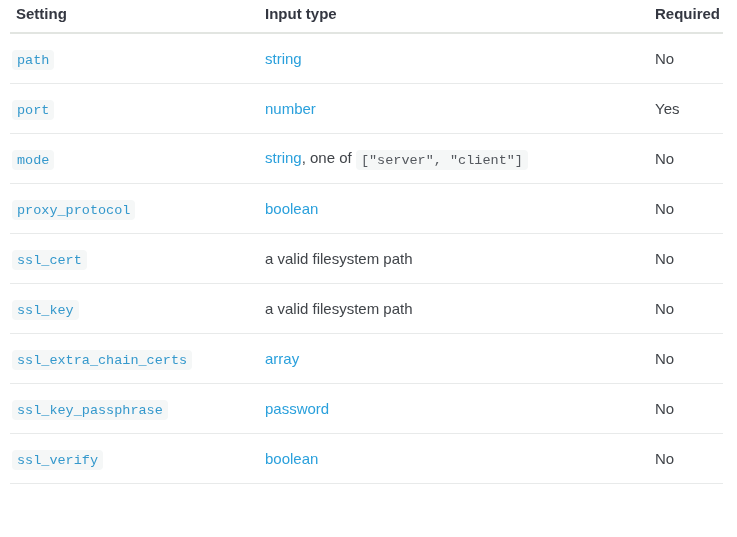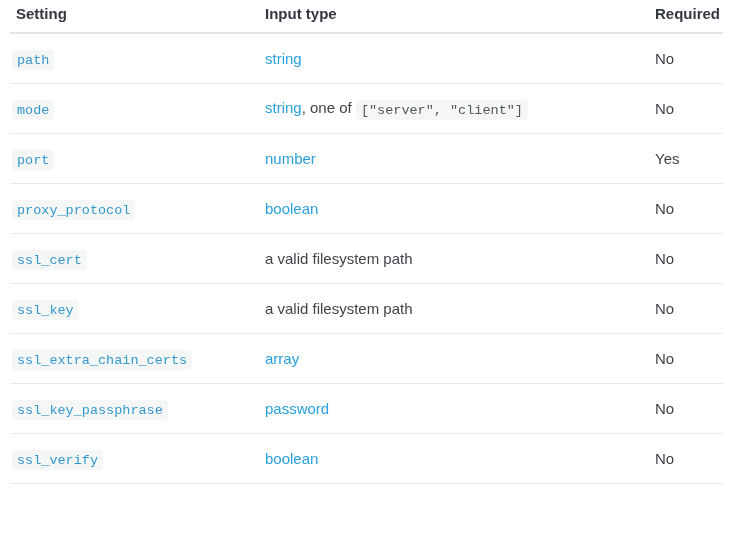--- a/index.html
+++ b/index.html
@@ -91,28 +91,28 @@
         <th class="col-required">Required</th>
       </tr>
     </thead>
     <tbody id="table-body">
         <tr>
           <td class="cell-setting"><a class="code setting-link">path</a></td>
           <td class="cell-type"><a class="type-link">string</a></td>
           <td class="cell-required">No</td>
         </tr>
         <tr>
+          <td class="cell-setting"><a class="code setting-link">port</a></td>
+          <td class="cell-type"><a class="type-link">number</a></td>
+          <td class="cell-required">Yes</td>
+        </tr>
+        <tr>
           <td class="cell-setting"><a class="code setting-link">mode</a></td>
           <td class="cell-type"><a class="type-link">string</a><span>, one of </span><span class="code code-literal">["server", "client"]</span></td>
           <td class="cell-required">No</td>
-        </tr>
-        <tr>
-          <td class="cell-setting"><a class="code setting-link">port</a></td>
-          <td class="cell-type"><a class="type-link">number</a></td>
-          <td class="cell-required">Yes</td>
         </tr>
         <tr>
           <td class="cell-setting"><a class="code setting-link">proxy_protocol</a></td>
           <td class="cell-type"><a class="type-link">boolean</a></td>
           <td class="cell-required">No</td>
         </tr>
         <tr>
           <td class="cell-setting"><a class="code setting-link">ssl_cert</a></td>
           <td class="cell-type"><span>a valid filesystem path</span></td>
           <td class="cell-required">No</td>

